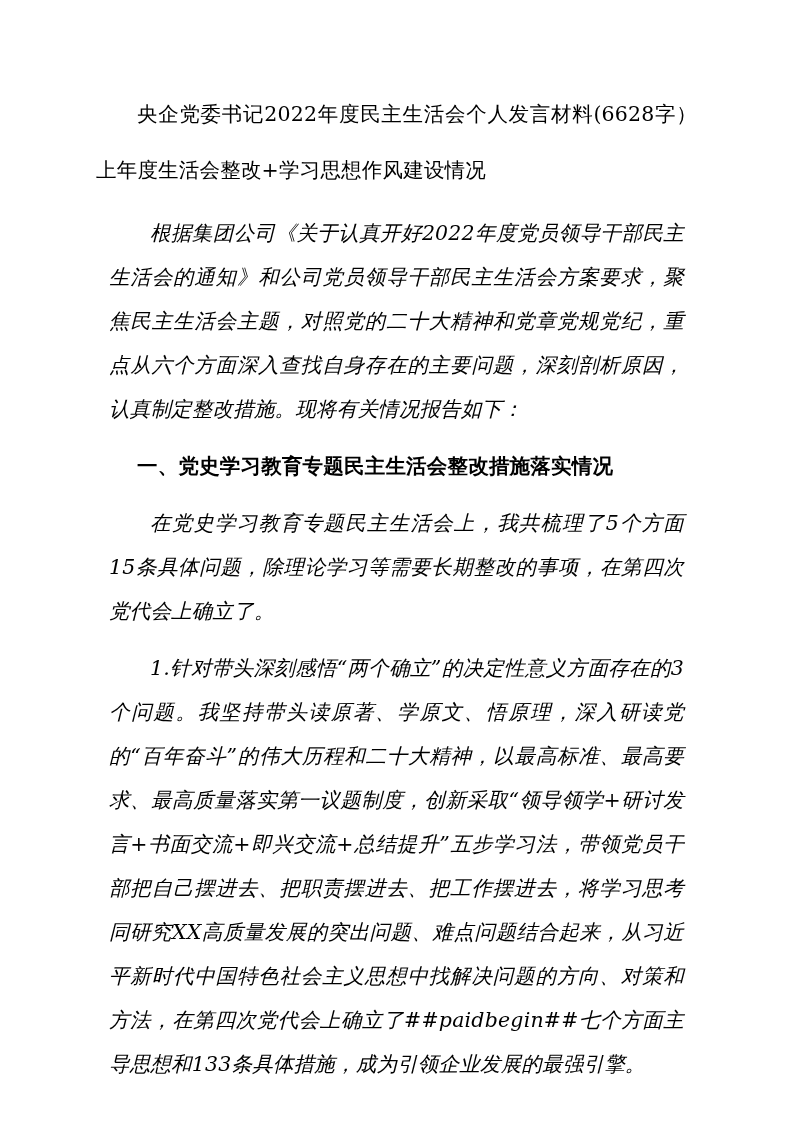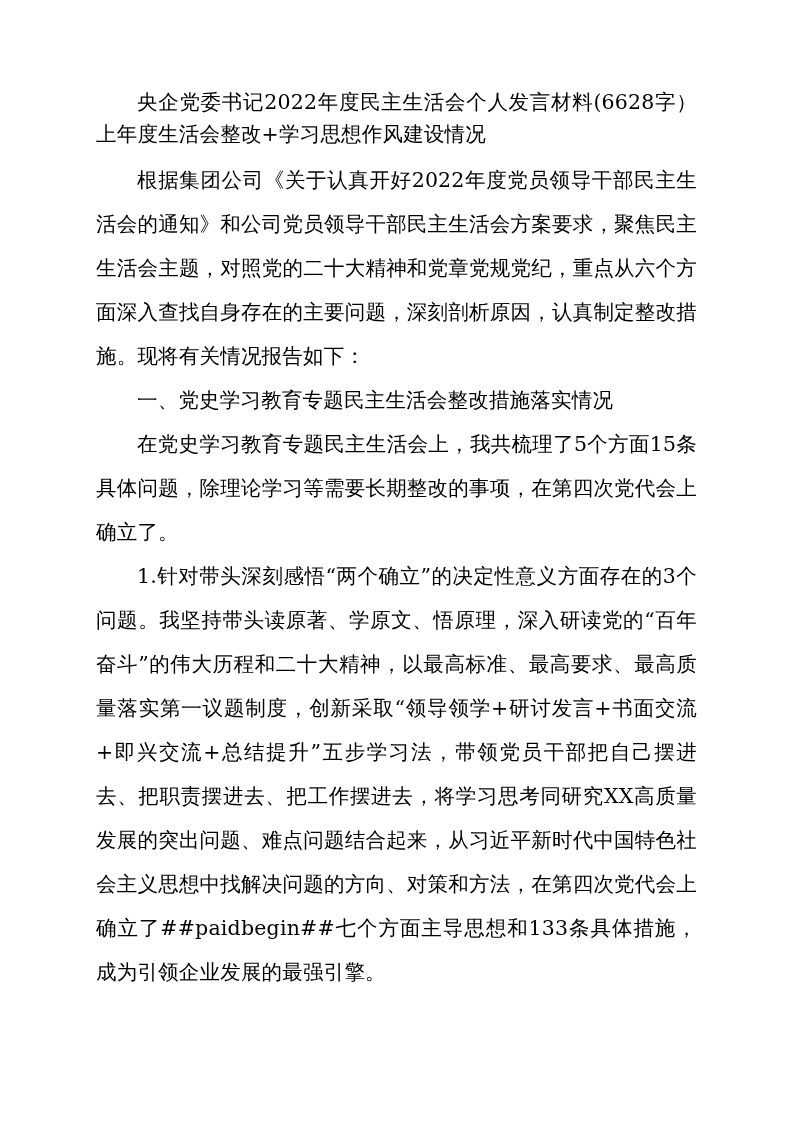--- a/index.html
+++ b/index.html
@@ -25,33 +25,34 @@
   .doc-body {
     font-size: 20.5px;
     line-height: 44px;
     text-align: justify;
     text-justify: inter-ideograph;
     letter-spacing: 0.2px;
   }
   .title {
     margin: 0 0 8px 0;
     font-size: 20.5px;
-    line-height: 32px;
+    line-height: 56px;
     text-align: justify;
     text-indent: 2em;
     font-weight: normal;
   }
   p.para {
-    margin: 0;
+    margin: 13px;
     text-indent: 2em;
+    font-style: italic;
   }
   p.heading {
     margin: 0;
     text-indent: 2em;
-    font-weight: normal;
+    font-weight: bold;
   }
 </style>
 </head>
 <body>
 
 <div class="page">
   <div class="doc-body">
 
     <h1 class="title">央企党委书记2022年度民主生活会个人发言材料(6628字）上年度生活会整改+学习思想作风建设情况</h1>
 

